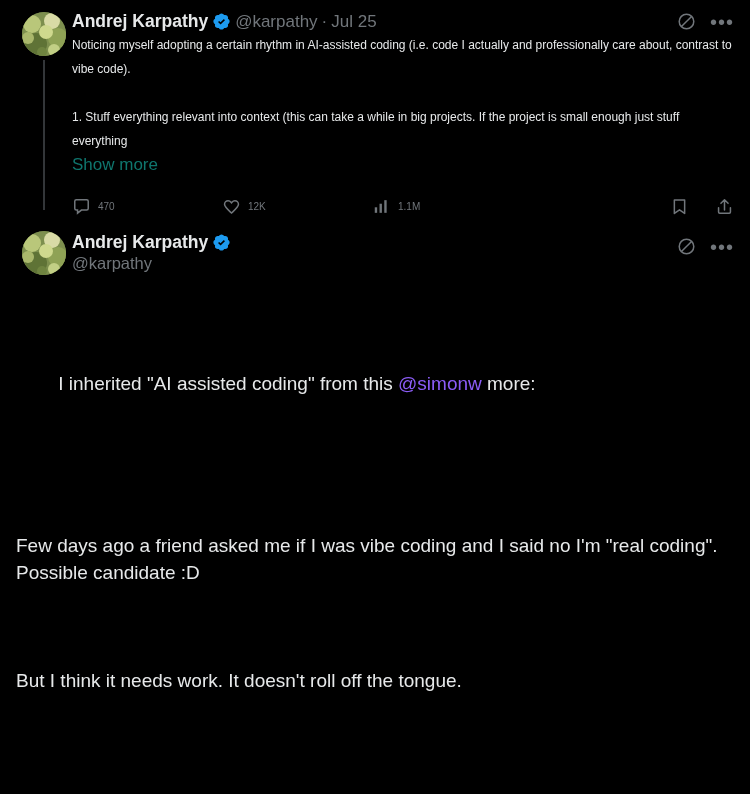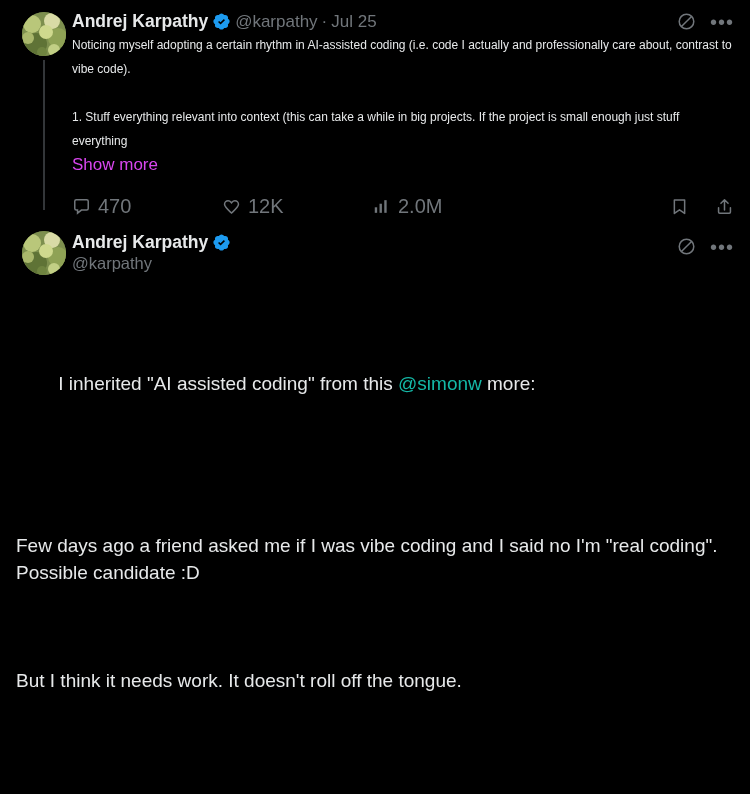--- a/index.html
+++ b/index.html
@@ -104,21 +104,21 @@
 
   .tweet-text {
     font-size: 12px;
     line-height: 24px;
     color: #e7e9ea;
     white-space: pre-wrap;
     word-wrap: break-word;
     margin-top: 2px;
   }
   .show-more {
-    color: #d946ef;
+    color: #0f766e;
     font-size: 17px;
     line-height: 24px;
     cursor: pointer;
     display: inline-block;
     margin-top: 0px;
   }
 
   
   .actions {
     display: flex;
@@ -138,21 +138,21 @@
   .a-reply { width: 150px; }
   .a-retweet { width: 148px; }
   .a-like { width: 150px; }
   .a-views { width: 150px; }
   .a-right {
     margin-left: auto;
     display: flex;
     align-items: center;
     gap: 26px;
   }
-  .action-count { font-size: 20px; color: #71767b; }
+  .action-count { font-size: 10px; color: #71767b; }
 
   
   .tweet2 {
     padding: 0 16px;
   }
   .t2-head {
     display: flex;
     align-items: flex-start;
     padding-top: 8px;
   }
@@ -165,21 +165,21 @@
   }
   .t2-handle { color: #71767b; font-size: 16.5px; }
   .t2-body {
     font-size: 19px;
     line-height: 27px;
     color: #e7e9ea;
     margin-top: 14px;
     white-space: pre-wrap;
     word-wrap: break-word;
   }
-  .link { color: #14b8a6; text-decoration: none; cursor: pointer; }
+  .link { color: #8b5cf6; text-decoration: none; cursor: pointer; }
   .para { margin: 0 0 27px 0; }
   .para:last-child { margin-bottom: 0; }
 </style>
 </head>
 <body>
 
 <div class="page">
 
   <div class="tweet">
     <div class="tweet-head">
@@ -241,21 +241,21 @@
               <path fill="none" stroke="#71767b" stroke-width="1.9" d="M12 20.3l-1.3-1.2C6 14.9 3.2 12.4 3.2 9.3c0-2.5 2-4.5 4.5-4.5 1.4 0 2.8.7 3.7 1.8l.6.8.6-.8c.9-1.1 2.3-1.8 3.7-1.8 2.5 0 4.5 2 4.5 4.5 0 3.1-2.8 5.6-7.5 9.8z"></path>
             </svg>
             <span class="action-count">12K</span>
           </span>
           <span class="action a-views">
             <svg width="19" height="19" viewBox="0 0 24 24" aria-hidden="true">
               <rect x="3.5" y="13" width="3" height="7" fill="#71767b"></rect>
               <rect x="9.5" y="8.5" width="3" height="11.5" fill="#71767b"></rect>
               <rect x="15.5" y="4" width="3" height="16" fill="#71767b"></rect>
             </svg>
-            <span class="action-count">2.0M</span>
+            <span class="action-count">1.1M</span>
           </span>
           <span class="a-right">
             <span class="icon-btn">
               <svg width="19" height="19" viewBox="0 0 24 24" aria-hidden="true">
                 <path fill="none" stroke="#71767b" stroke-width="1.9" stroke-linejoin="round" d="M5.5 3.8h13v17l-6.5-4.6-6.5 4.6z"></path>
               </svg>
             </span>
             <span class="icon-btn">
               <svg width="19" height="19" viewBox="0 0 24 24" aria-hidden="true">
                 <path fill="none" stroke="#71767b" stroke-width="1.9" stroke-linecap="round" stroke-linejoin="round" d="M12 16.5V3.5M7.5 8L12 3.5 16.5 8M4.5 13.5v5.5c0 .9.7 1.5 1.5 1.5h12c.8 0 1.5-.6 1.5-1.5v-5.5"></path>

